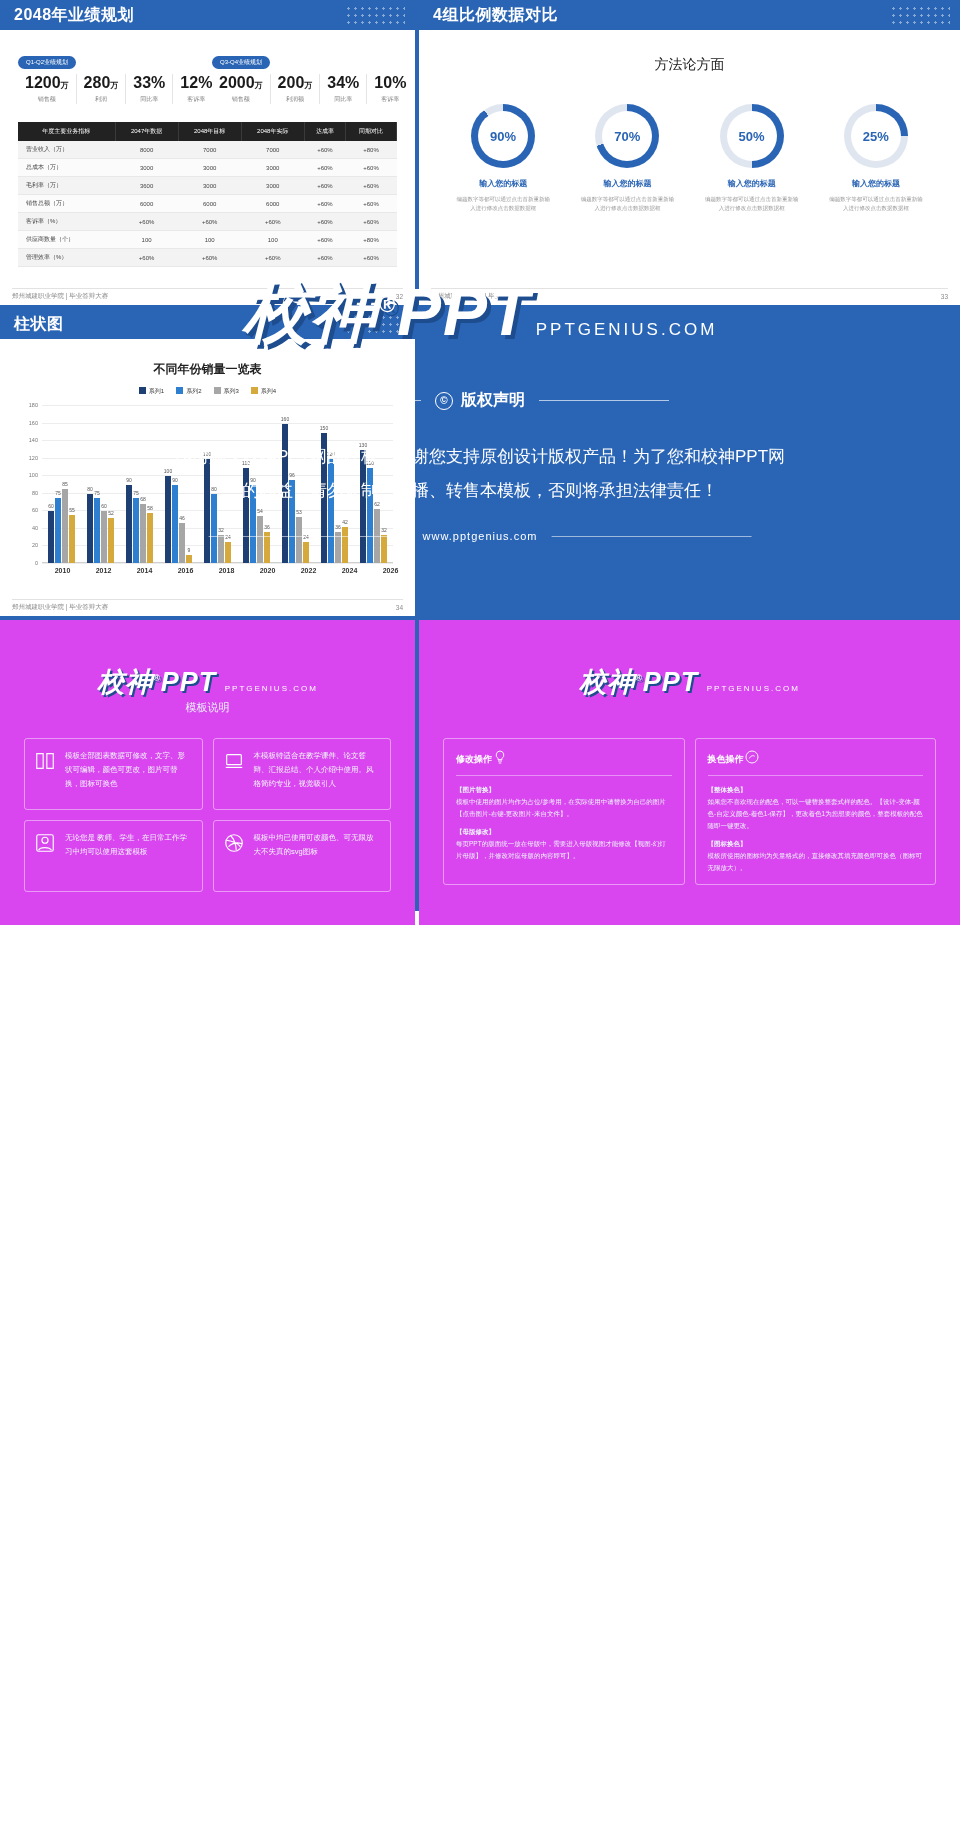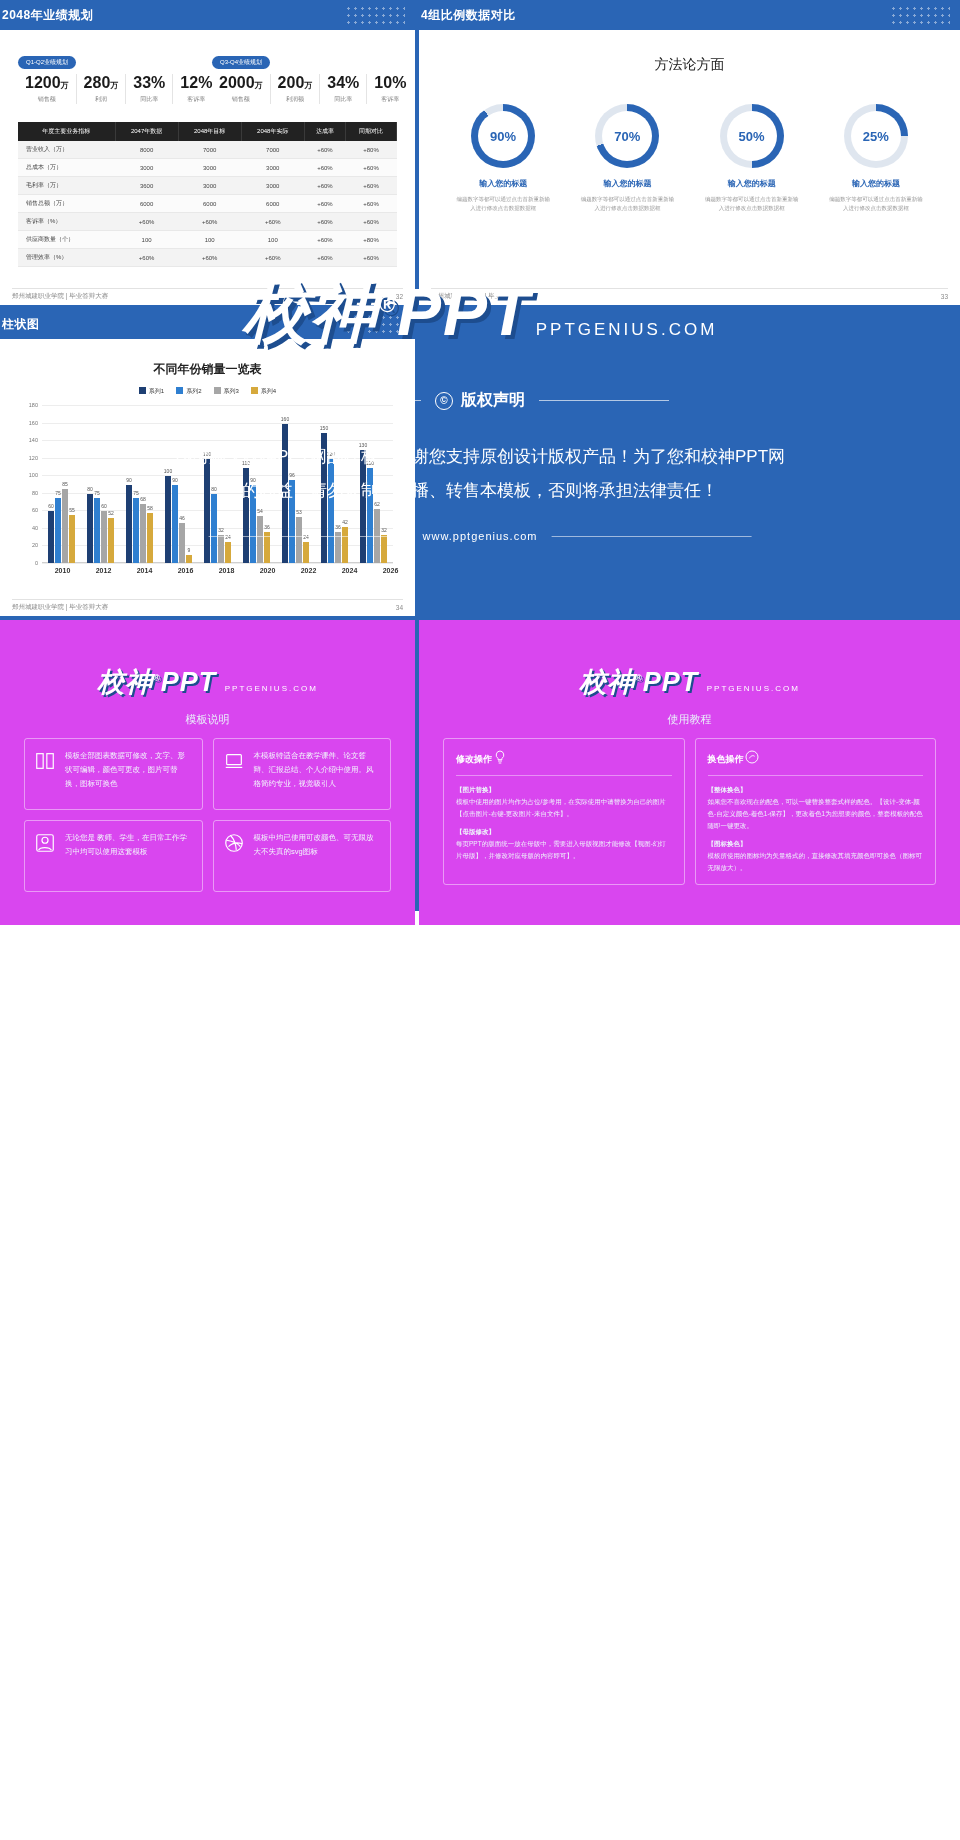--- a/index.html
+++ b/index.html
@@ -14,21 +14,21 @@
   .page { position:relative; width:960px; height:1840px; background:#fff; }
 
   
   .slide { position:absolute; background:#fff; overflow:hidden; }
   .slide-header {
     position:absolute; left:0; top:0; width:100%; height:30px;
     background:#2a65b5; color:#fff;
     display:flex; align-items:center;
   }
   .slide-header .title {
-    font-size:12px; font-weight:bold; margin-left:2px; letter-spacing:.5px;
+    font-size:16px; font-weight:bold; margin-left:14px; letter-spacing:.5px;
   }
   .dots-pattern {
     position:absolute; right:10px; top:5px; width:60px; height:20px;
     background-image:radial-gradient(#ffffff 1px, transparent 1.2px);
     background-size:7px 7px; opacity:.45;
   }
   .slide-footer {
     position:absolute; left:0; bottom:4px; width:100%;
     display:flex; align-items:center; justify-content:space-between;
     padding:0 12px; font-size:6.5px; color:#8a8a8a;
@@ -119,21 +119,21 @@
   #slide36 { left:0; top:620px; width:415px; height:305px; }
   #slide37 { left:419px; top:620px; width:541px; height:305px; }
   .logo-wrap { position:absolute; top:44px; width:100%; text-align:center; }
   .logo-text {
     display:inline-block; font-size:27px; font-weight:bold; color:#fff;
     letter-spacing:1px; font-style:italic;
     text-shadow:2px 2px 0 #1d4d8f;
   }
   .logo-text sup { font-size:9px; vertical-align:super; }
   .logo-sub { font-size:8px; letter-spacing:2px; margin-left:4px; }
-  .slide-sub-title { position:absolute; top:92px; width:100%; text-align:center; font-size:11px; color:#e9f0fa; }
+  .slide-sub-title { position:absolute; top:80px; width:100%; text-align:center; font-size:11px; color:#e9f0fa; }
   .panel-grid { position:absolute; left:24px; right:24px; top:118px; display:flex; flex-wrap:wrap; gap:10px; }
   .panel {
     flex:1 1 45%; border:1px solid rgba(255,255,255,.45); border-radius:3px;
     padding:10px 10px 10px 8px; display:flex; gap:8px; min-height:72px;
   }
   .panel .ic { width:24px; height:24px; flex:0 0 24px; display:flex; align-items:center; justify-content:center; }
   .panel .txt { font-size:7.5px; line-height:1.85; color:#f2f6fc; }
 
   .usage-col { flex:1 1 46%; border:1px solid rgba(255,255,255,.45); border-radius:3px; padding:10px 12px; }
   .usage-head { display:flex; align-items:center; border-bottom:1px solid rgba(255,255,255,.4); padding-bottom:6px; }
@@ -565,21 +565,20 @@
           <div class="txt">模板中均已使用可改颜色、可无限放大不失真的svg图标</div>
         </div>
       </div>
   </div>
 
   <div class="blue-slide" id="slide37">
     <div class="logo-wrap">
       <span class="logo-text"><span>校神</span><sup>®</sup><span>PPT</span></span>
       <span class="logo-sub">PPTGENIUS.COM</span>
     </div>
-    <div class="slide-sub-title">使用教程</div>
     <div class="panel-grid" id="usage-grid">
         <div class="usage-col">
           <div class="usage-head">
             <span class="h">修改操作</span>
             <span><svg width="16" height="16" viewBox="0 0 24 24" fill="none" stroke="#fff" stroke-width="1.4">
                 <path d="M9 18h6M10 21h4M12 3a6 6 0 0 0-3 11v2h6v-2a6 6 0 0 0-3-11z"></path>
               </svg></span>
           </div>
           <div class="usage-body"><b>【图片替换】</b><span>模板中使用的图片均作为占位/参考用，在实际使用中请替换为自己的图片【点击图片-右键-更改图片-来自文件】。</span><b>【母版修改】</b><span>每页PPT的版面统一放在母版中，需要进入母版视图才能修改【视图-幻灯片母版】，并修改对应母版的内容即可】。</span></div>
         </div>

